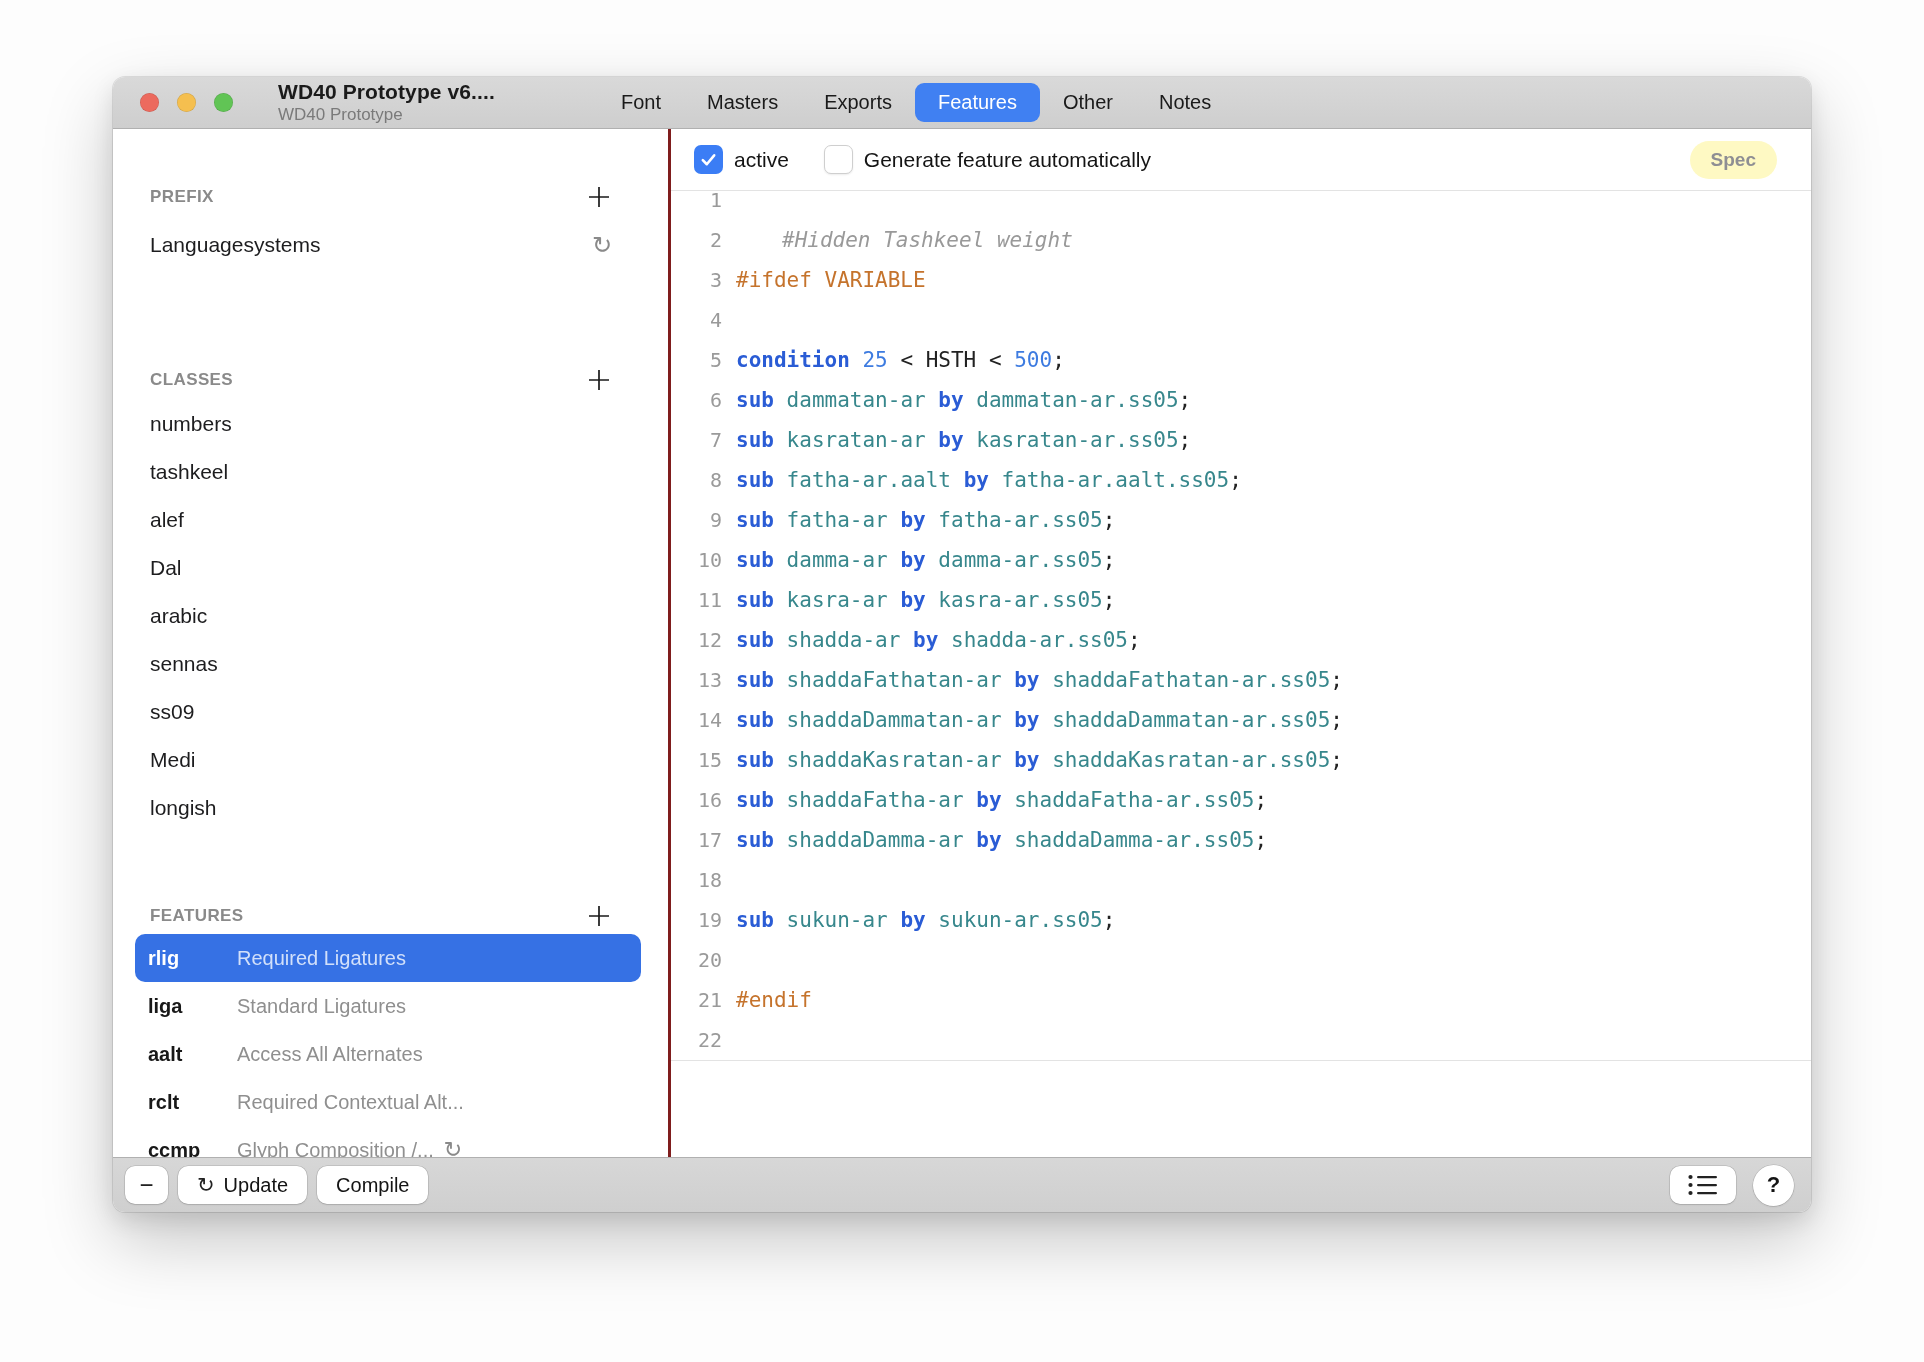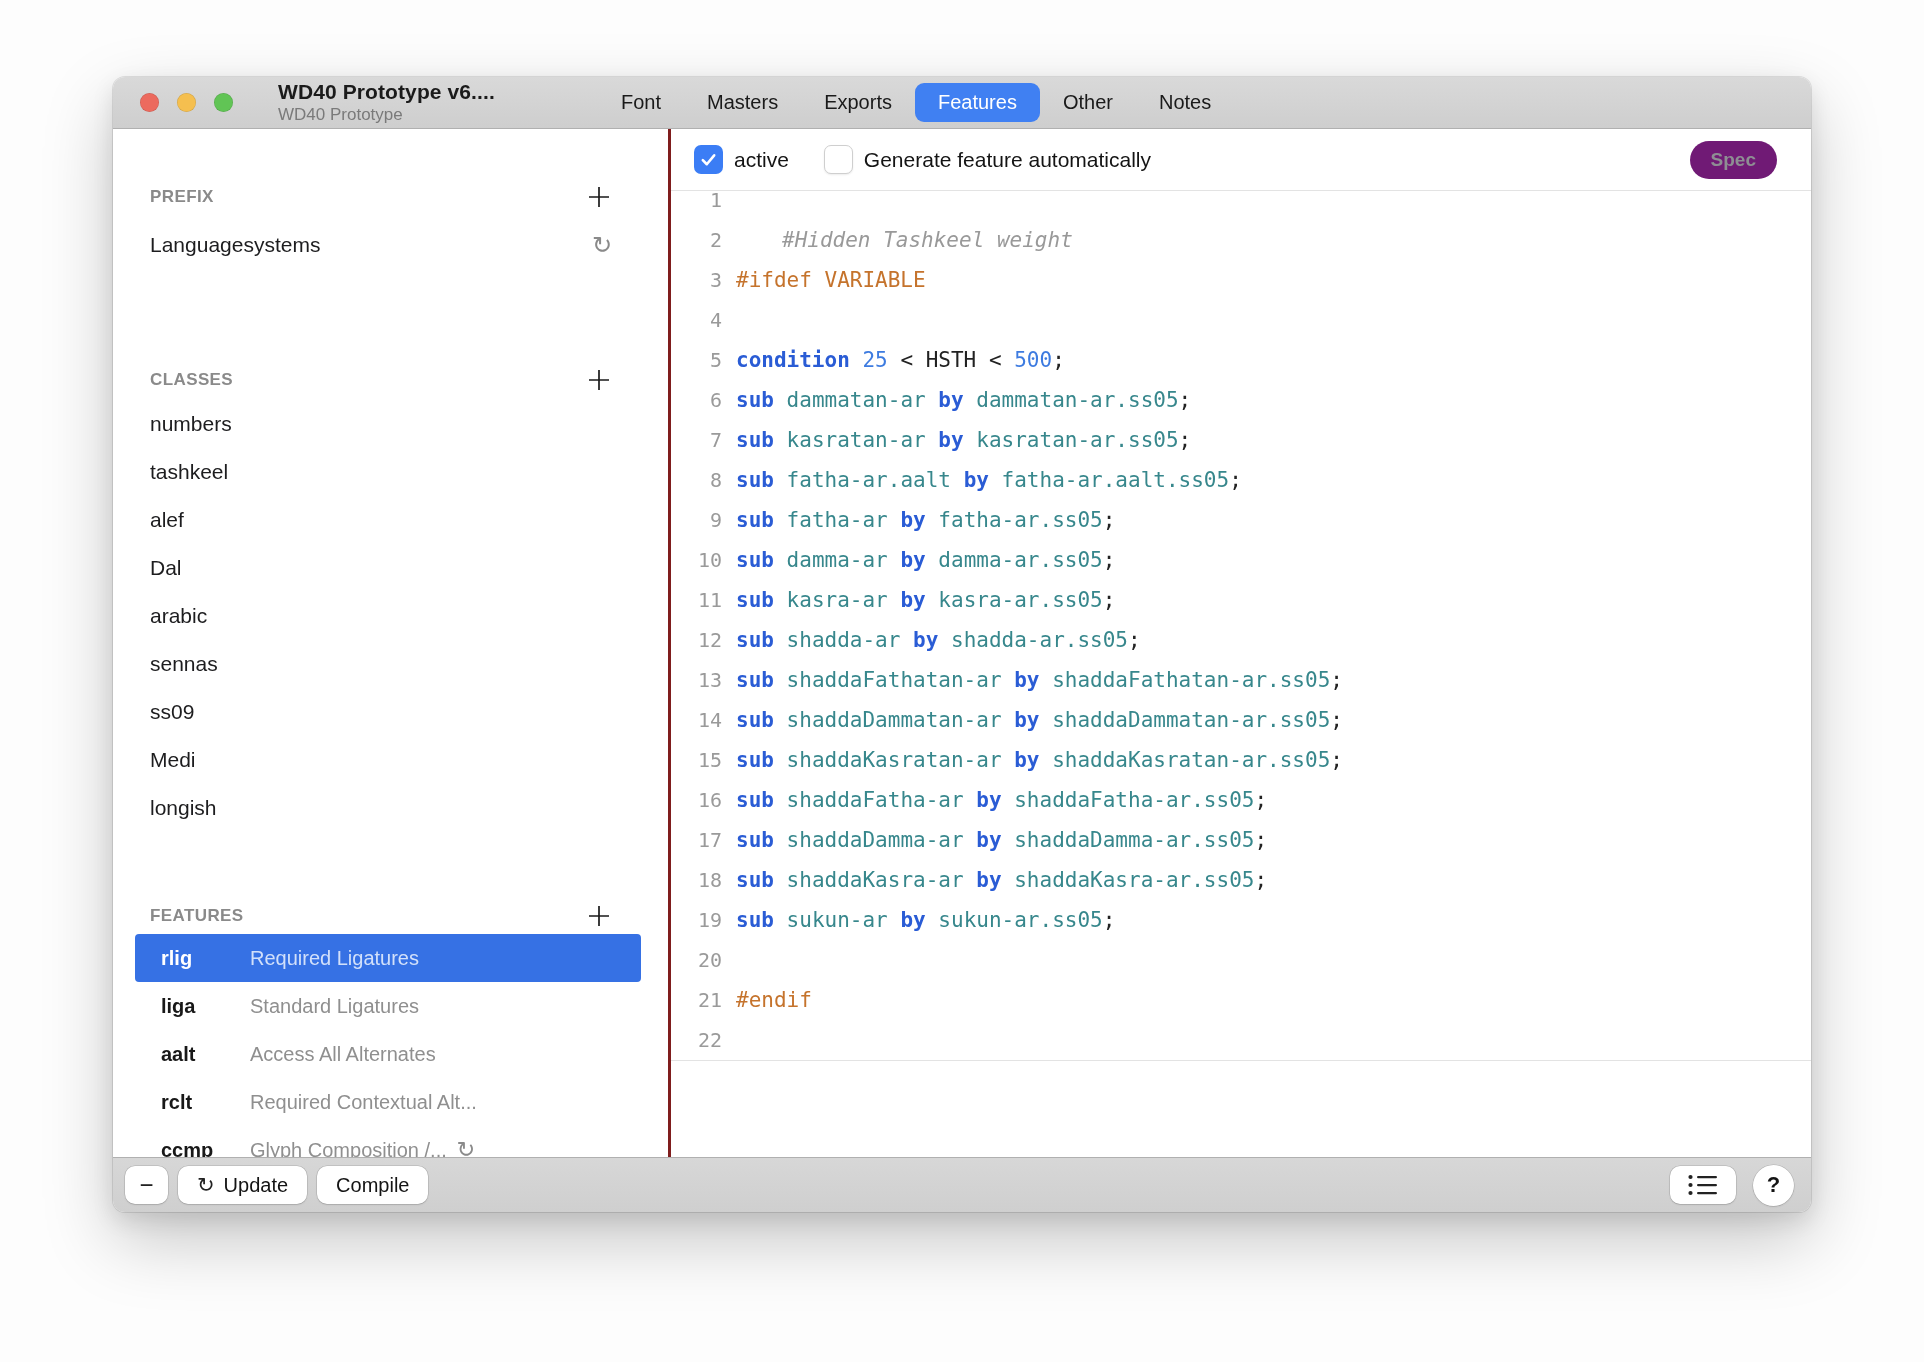--- a/index.html
+++ b/index.html
@@ -38,37 +38,37 @@
   .side-head.prefix { margin-top:56px; }
   .side-head.classes { margin-top:101px;gap:44px; }
   .side-head.features { margin-top:72px; }
   .plus-btn { width:26px; height:26px; display:flex; align-items:center; justify-content:center; }
   .prefix-item { margin:14px 56px 0 37px; height:44px; display:flex; justify-content:space-between; align-items:center; }
   .prefix-name { font-size:21px; color:#1d1d1f; }
   .refresh-glyph { font-family:"DejaVu Sans", sans-serif; font-size:24px; color:#8a8a8a; line-height:1; }
   .class-list { margin-top:8px; }
   .class-item { height:48px; line-height:48px; padding-left:37px; font-size:21px; color:#1d1d1f; }
   .feat-list { margin-top:6px; }
-  .feat-row { height:48px; margin:0 27px 0 22px; border-radius:4px; display:flex; align-items:center; padding-left:26px; }
+  .feat-row { height:48px; margin:0 27px 0 22px; border-radius:10px; display:flex; align-items:center; padding-left:13px; }
   .feat-tag { width:89px; font-size:20px; font-weight:700; color:#181818; flex-shrink:0; }
   .feat-label { font-size:20px; color:#8f8f8f; white-space:nowrap; overflow:hidden; }
   .feat-row.selected { background:#3671e4; }
   .feat-row.selected .feat-tag { color:#fff; }
   .feat-row.selected .feat-label { color:#d2e0fa; }
   .feat-refresh { margin-left:10px; font-size:22px; }
   
   .main { flex:1; display:flex; flex-direction:column; min-width:0; background:#fff; }
   .feature-header { height:62px; flex-shrink:0; border-bottom:1px solid #e3e3e3; display:flex; align-items:center; padding:0 34px 0 23px; }
   .cb { width:29px; height:29px; border-radius:7px; flex-shrink:0; display:flex; align-items:center; justify-content:center; }
   .cb.checked { background:#3b7df5; }
   .cb.unchecked { background:#fff; border:1px solid #cfcfcf; box-shadow:0 1px 2px rgba(0,0,0,0.08); }
   .cb-label { margin-left:11px; font-size:21px; color:#141414; }
   .cb.second { margin-left:35px; }
   .spacer { flex:1; }
-  .spec-pill { background:#701a75; color:#8e8e93; font-size:19px; font-weight:600; padding:8px 21px; border-radius:19px; }
+  .spec-pill { background:#fef9c3; color:#8e8e93; font-size:19px; font-weight:600; padding:8px 21px; border-radius:19px; }
   
   .code-area { flex:1; min-height:0; border-bottom:1px solid #e3e3e3; overflow:hidden; }
   .code-scroll { margin-top:-11px; }
   .code-line { height:40px; display:flex; align-items:center; font-family:"DejaVu Sans Mono", monospace; }
   .ln { width:51px; flex-shrink:0; text-align:right; font-size:20px; color:#9a9a9a; }
   .code-text { padding-left:14px; font-size:21px; white-space:pre; color:#222; }
   .tok-k { color:#2a5cd5; font-weight:bold; }
   .tok-g { color:#37878c; }
   .tok-n { color:#3d7be0; }
   .tok-c { color:#999999; font-style:italic;margin-left:46px; }
@@ -268,21 +268,20 @@
             <div class="code-line">
               <span class="ln">16</span>
               <span class="code-text"><span class="tok-k">sub</span><span class="tok-p"> </span><span class="tok-g">shaddaFatha-ar</span><span class="tok-p"> </span><span class="tok-k">by</span><span class="tok-p"> </span><span class="tok-g">shaddaFatha-ar.ss05</span><span class="tok-p">;</span></span>
             </div>
             <div class="code-line">
               <span class="ln">17</span>
               <span class="code-text"><span class="tok-k">sub</span><span class="tok-p"> </span><span class="tok-g">shaddaDamma-ar</span><span class="tok-p"> </span><span class="tok-k">by</span><span class="tok-p"> </span><span class="tok-g">shaddaDamma-ar.ss05</span><span class="tok-p">;</span></span>
             </div>
             <div class="code-line">
               <span class="ln">18</span>
-              <span class="code-text"><span class="tok-k">sub</span><span class="tok-p"> </span><span class="tok-g">shaddaKasra-ar</span><span class="tok-p"> </span><span class="tok-k">by</span><span class="tok-p"> </span><span class="tok-g">shaddaKasra-ar.ss05</span><span class="tok-p">;</span></span>
             </div>
             <div class="code-line">
               <span class="ln">19</span>
               <span class="code-text"><span class="tok-k">sub</span><span class="tok-p"> </span><span class="tok-g">sukun-ar</span><span class="tok-p"> </span><span class="tok-k">by</span><span class="tok-p"> </span><span class="tok-g">sukun-ar.ss05</span><span class="tok-p">;</span></span>
             </div>
             <div class="code-line">
               <span class="ln">20</span>
               <span class="code-text"></span>
             </div>
             <div class="code-line">

